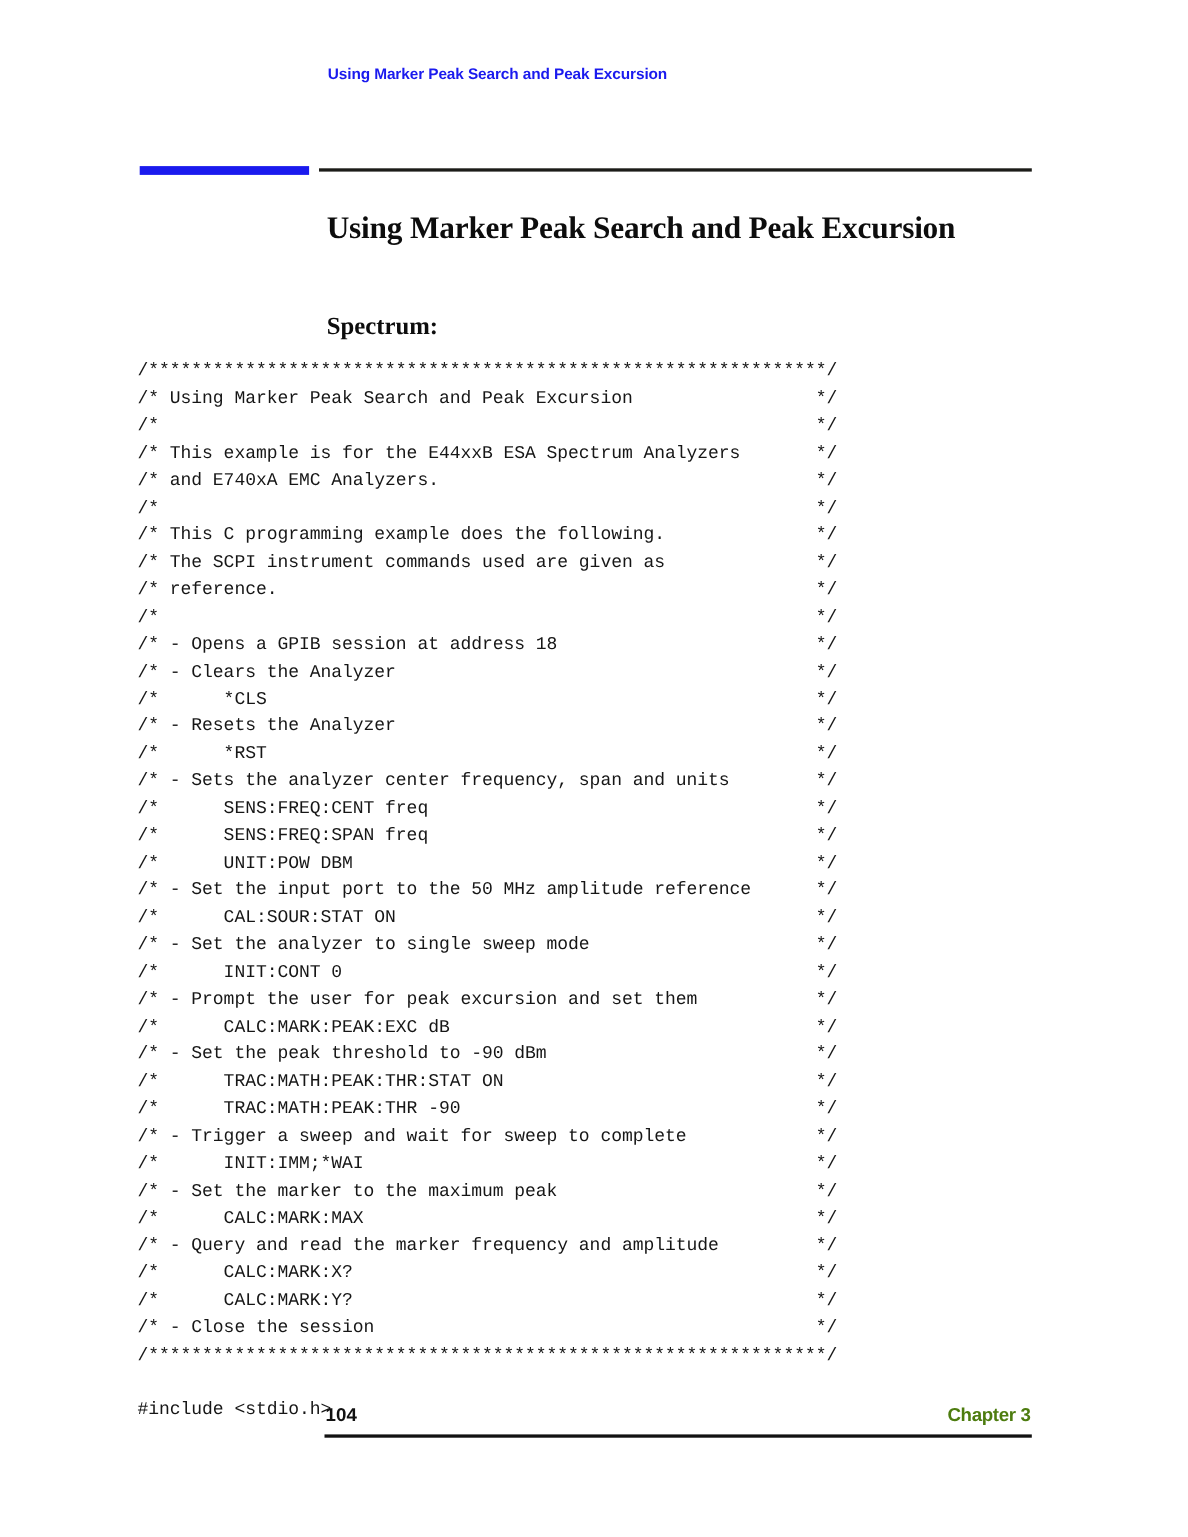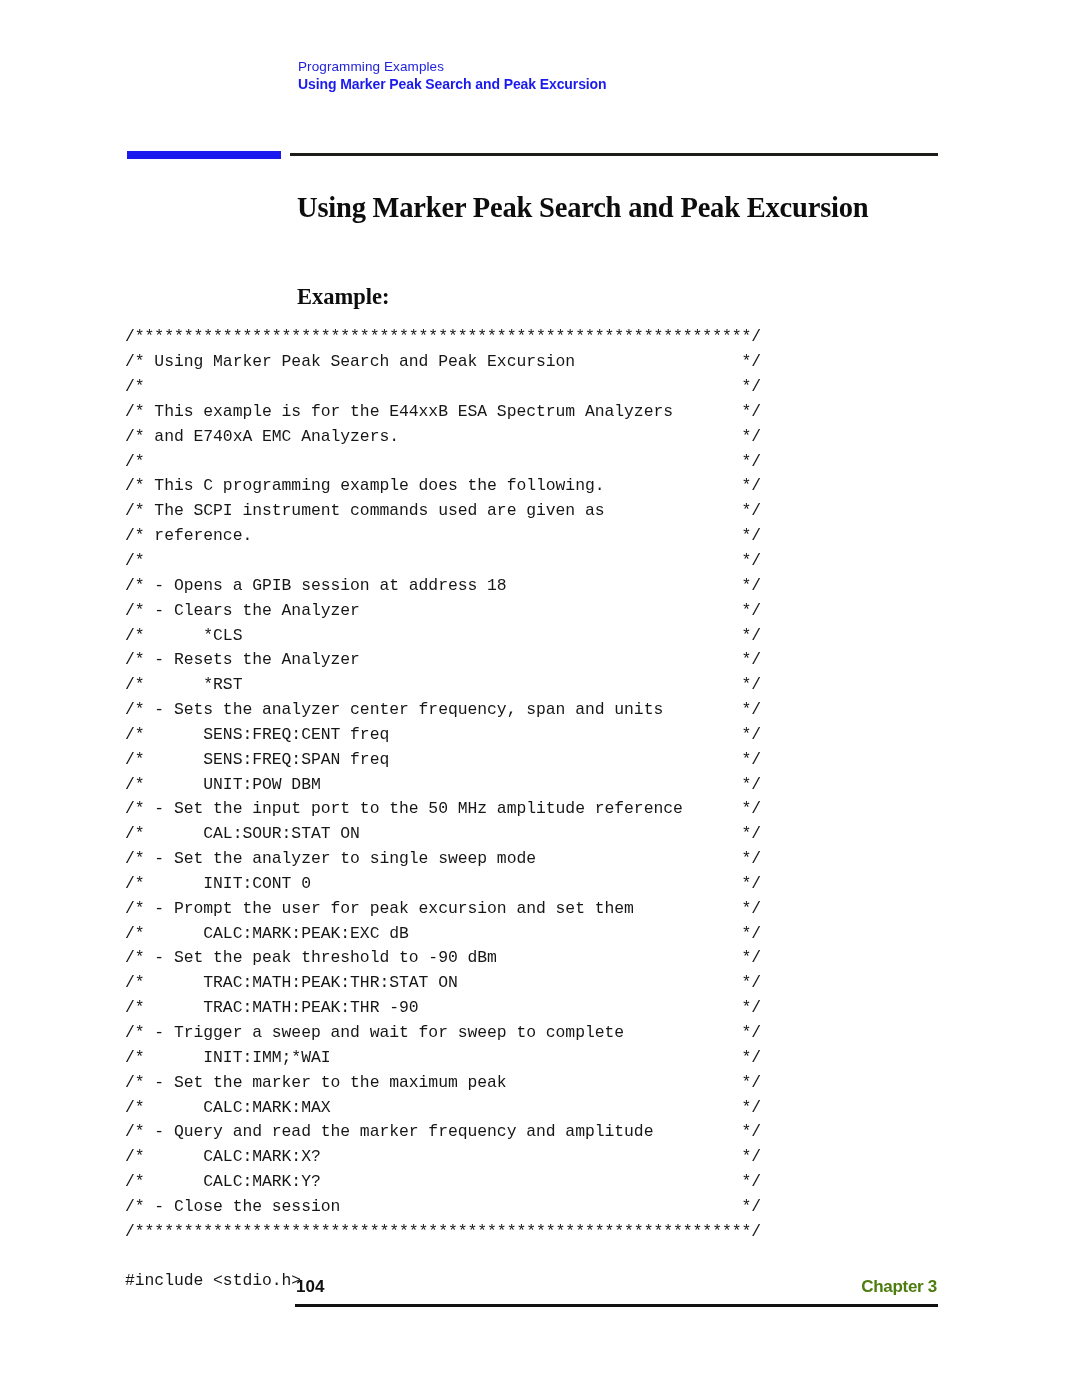--- a/index.html
+++ b/index.html
@@ -150,32 +150,31 @@
     line-height: 22px;
     color: #4d7c0f;
     letter-spacing: -0.3px;
     white-space: nowrap;
   }
 </style>
 </head>
 <body>
 
 <div id="running-header">
-  <div class="rh-line1">Programming Examples</div>
   <div class="rh-line2">Using Marker Peak Search and Peak Excursion</div>
 </div>
 
 <div id="title-rule-group">
   <div id="title-accent-bar"></div>
   <div id="title-rule"></div>
 </div>
 
 <h1 id="page-title">Using Marker Peak Search and Peak Excursion</h1>
 
-<h2 id="section-heading">Example:</h2>
+<h2 id="section-heading">Spectrum:</h2>
 
 <pre id="code-block"><div class="code-line">/***************************************************************/</div><div class="code-line">/* Using Marker Peak Search and Peak Excursion                 */</div><div class="code-line">/*                                                             */</div><div class="code-line">/* This example is for the E44xxB ESA Spectrum Analyzers       */</div><div class="code-line">/* and E740xA EMC Analyzers.                                   */</div><div class="code-line">/*                                                             */</div><div class="code-line">/* This C programming example does the following.              */</div><div class="code-line">/* The SCPI instrument commands used are given as              */</div><div class="code-line">/* reference.                                                  */</div><div class="code-line">/*                                                             */</div><div class="code-line">/* - Opens a GPIB session at address 18                        */</div><div class="code-line">/* - Clears the Analyzer                                       */</div><div class="code-line">/*      *CLS                                                   */</div><div class="code-line">/* - Resets the Analyzer                                       */</div><div class="code-line">/*      *RST                                                   */</div><div class="code-line">/* - Sets the analyzer center frequency, span and units        */</div><div class="code-line">/*      SENS:FREQ:CENT freq                                    */</div><div class="code-line">/*      SENS:FREQ:SPAN freq                                    */</div><div class="code-line">/*      UNIT:POW DBM                                           */</div><div class="code-line">/* - Set the input port to the 50 MHz amplitude reference      */</div><div class="code-line">/*      CAL:SOUR:STAT ON                                       */</div><div class="code-line">/* - Set the analyzer to single sweep mode                     */</div><div class="code-line">/*      INIT:CONT 0                                            */</div><div class="code-line">/* - Prompt the user for peak excursion and set them           */</div><div class="code-line">/*      CALC:MARK:PEAK:EXC dB                                  */</div><div class="code-line">/* - Set the peak threshold to -90 dBm                         */</div><div class="code-line">/*      TRAC:MATH:PEAK:THR:STAT ON                             */</div><div class="code-line">/*      TRAC:MATH:PEAK:THR -90                                 */</div><div class="code-line">/* - Trigger a sweep and wait for sweep to complete            */</div><div class="code-line">/*      INIT:IMM;*WAI                                          */</div><div class="code-line">/* - Set the marker to the maximum peak                        */</div><div class="code-line">/*      CALC:MARK:MAX                                          */</div><div class="code-line">/* - Query and read the marker frequency and amplitude         */</div><div class="code-line">/*      CALC:MARK:X?                                           */</div><div class="code-line">/*      CALC:MARK:Y?                                           */</div><div class="code-line">/* - Close the session                                         */</div><div class="code-line">/***************************************************************/</div><div class="code-line">&nbsp;</div><div class="code-line">#include &lt;stdio.h&gt;</div></pre>
 
 <div id="footer-rule"></div>
 <div id="footer">
   <span id="footer-page-number">104</span>
   <span id="footer-chapter">Chapter 3</span>
 </div>
 
 </body></html>

